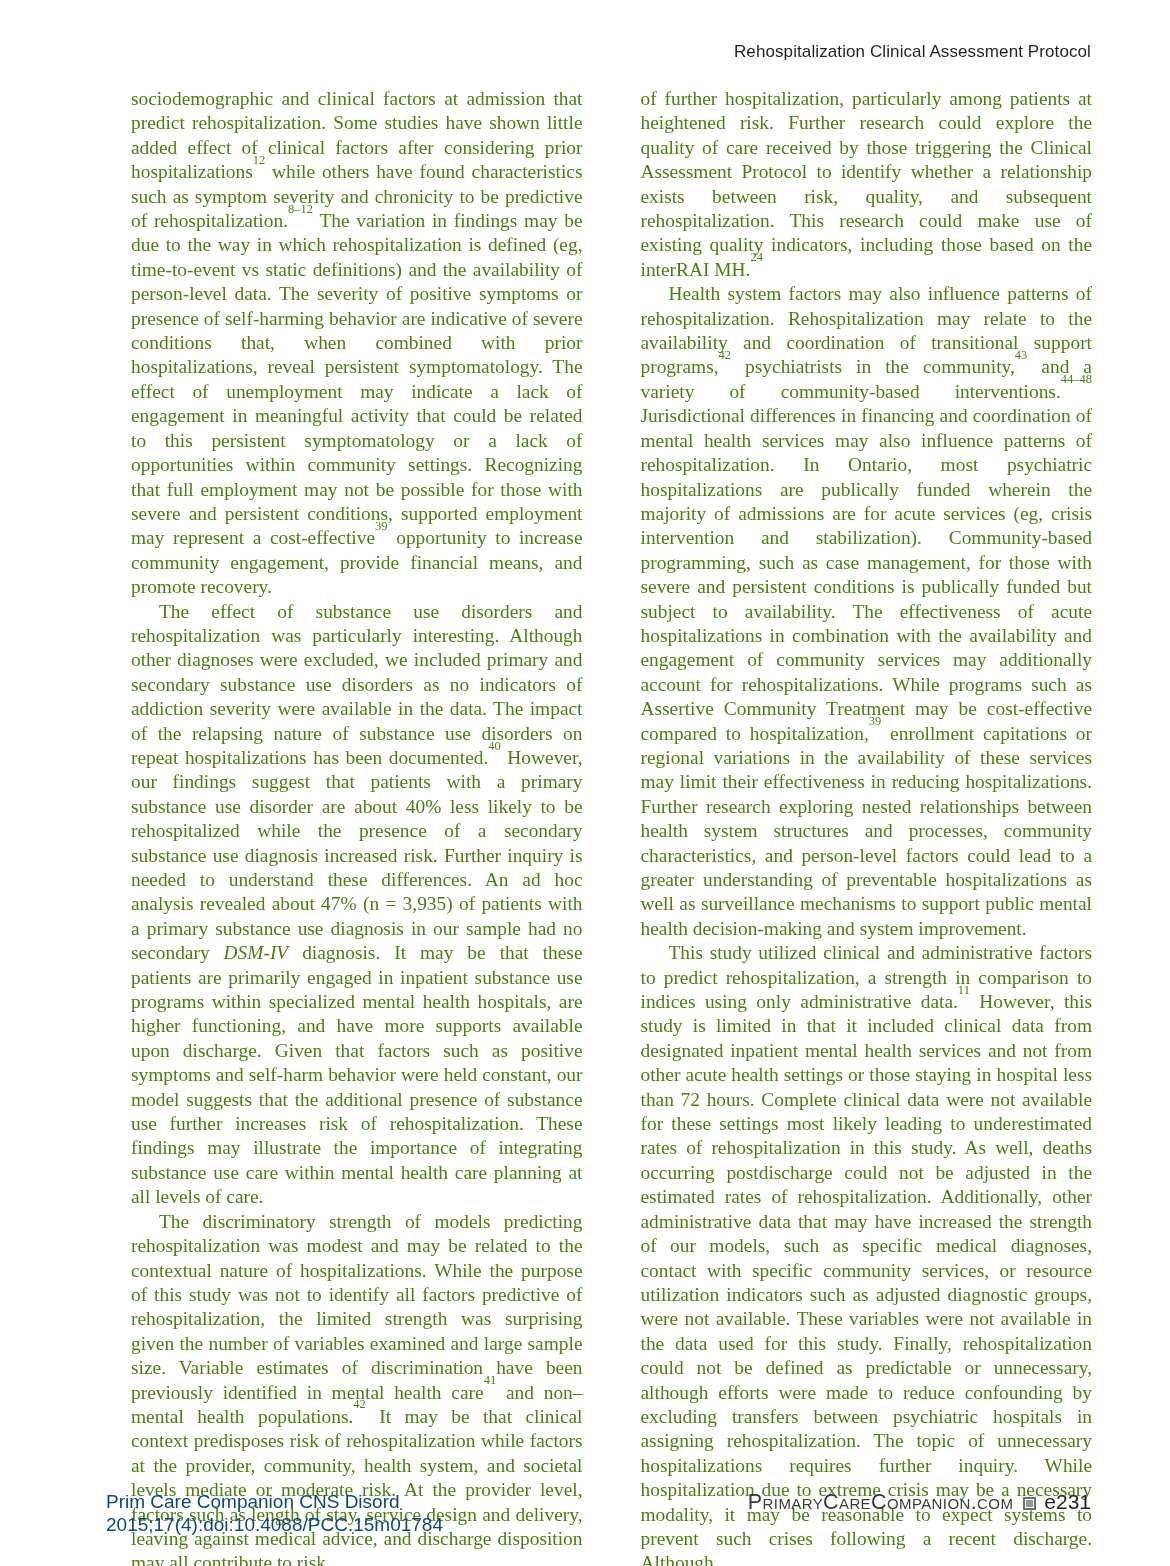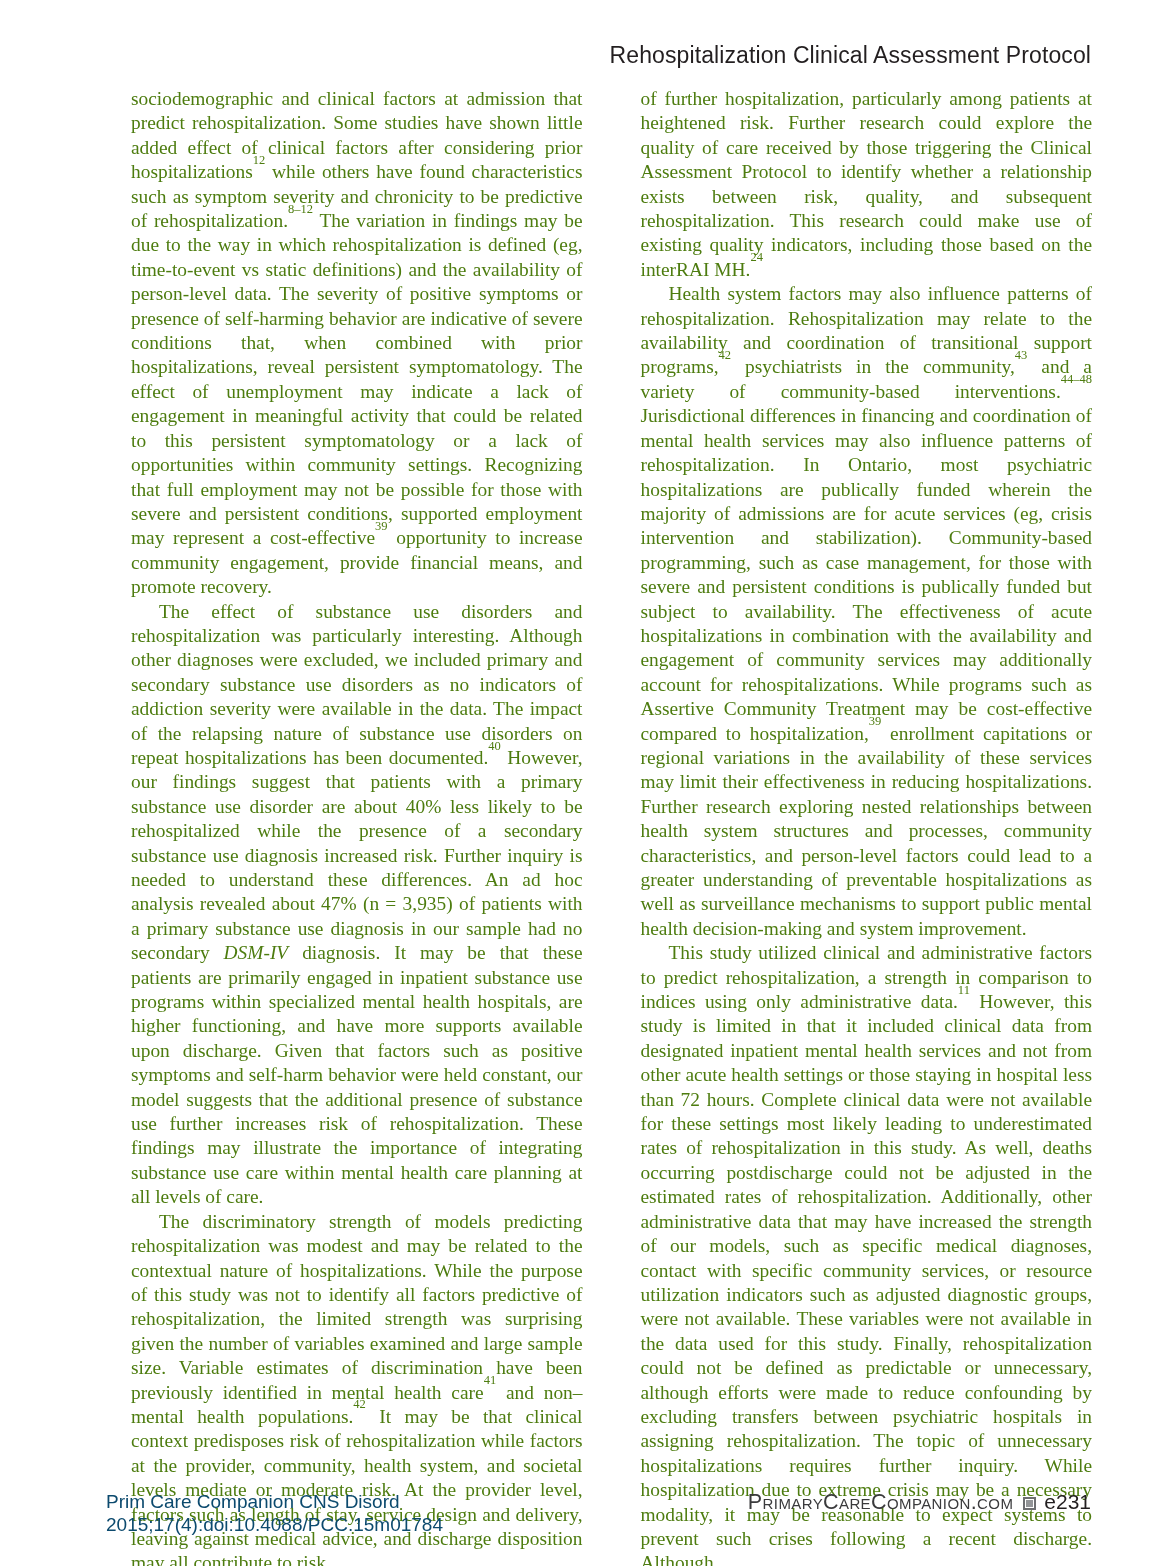--- a/index.html
+++ b/index.html
@@ -10,21 +10,21 @@
     background: #ffffff;
     color: #231f20;
     font-family: "Liberation Serif", serif;
     overflow: hidden;
   }
   .running-head {
     position: absolute;
     top: 42px;
     right: 79px;
     font-family: "Liberation Sans", sans-serif;
-    font-size: 23px;
+    font-size: 17px;
     letter-spacing: 0.1px;
     color: #231f20;
     white-space: nowrap;
   }
   .content {
     position: absolute;
     top: 87px;
     left: 106px;
     width: 986px;
     display: flex;

